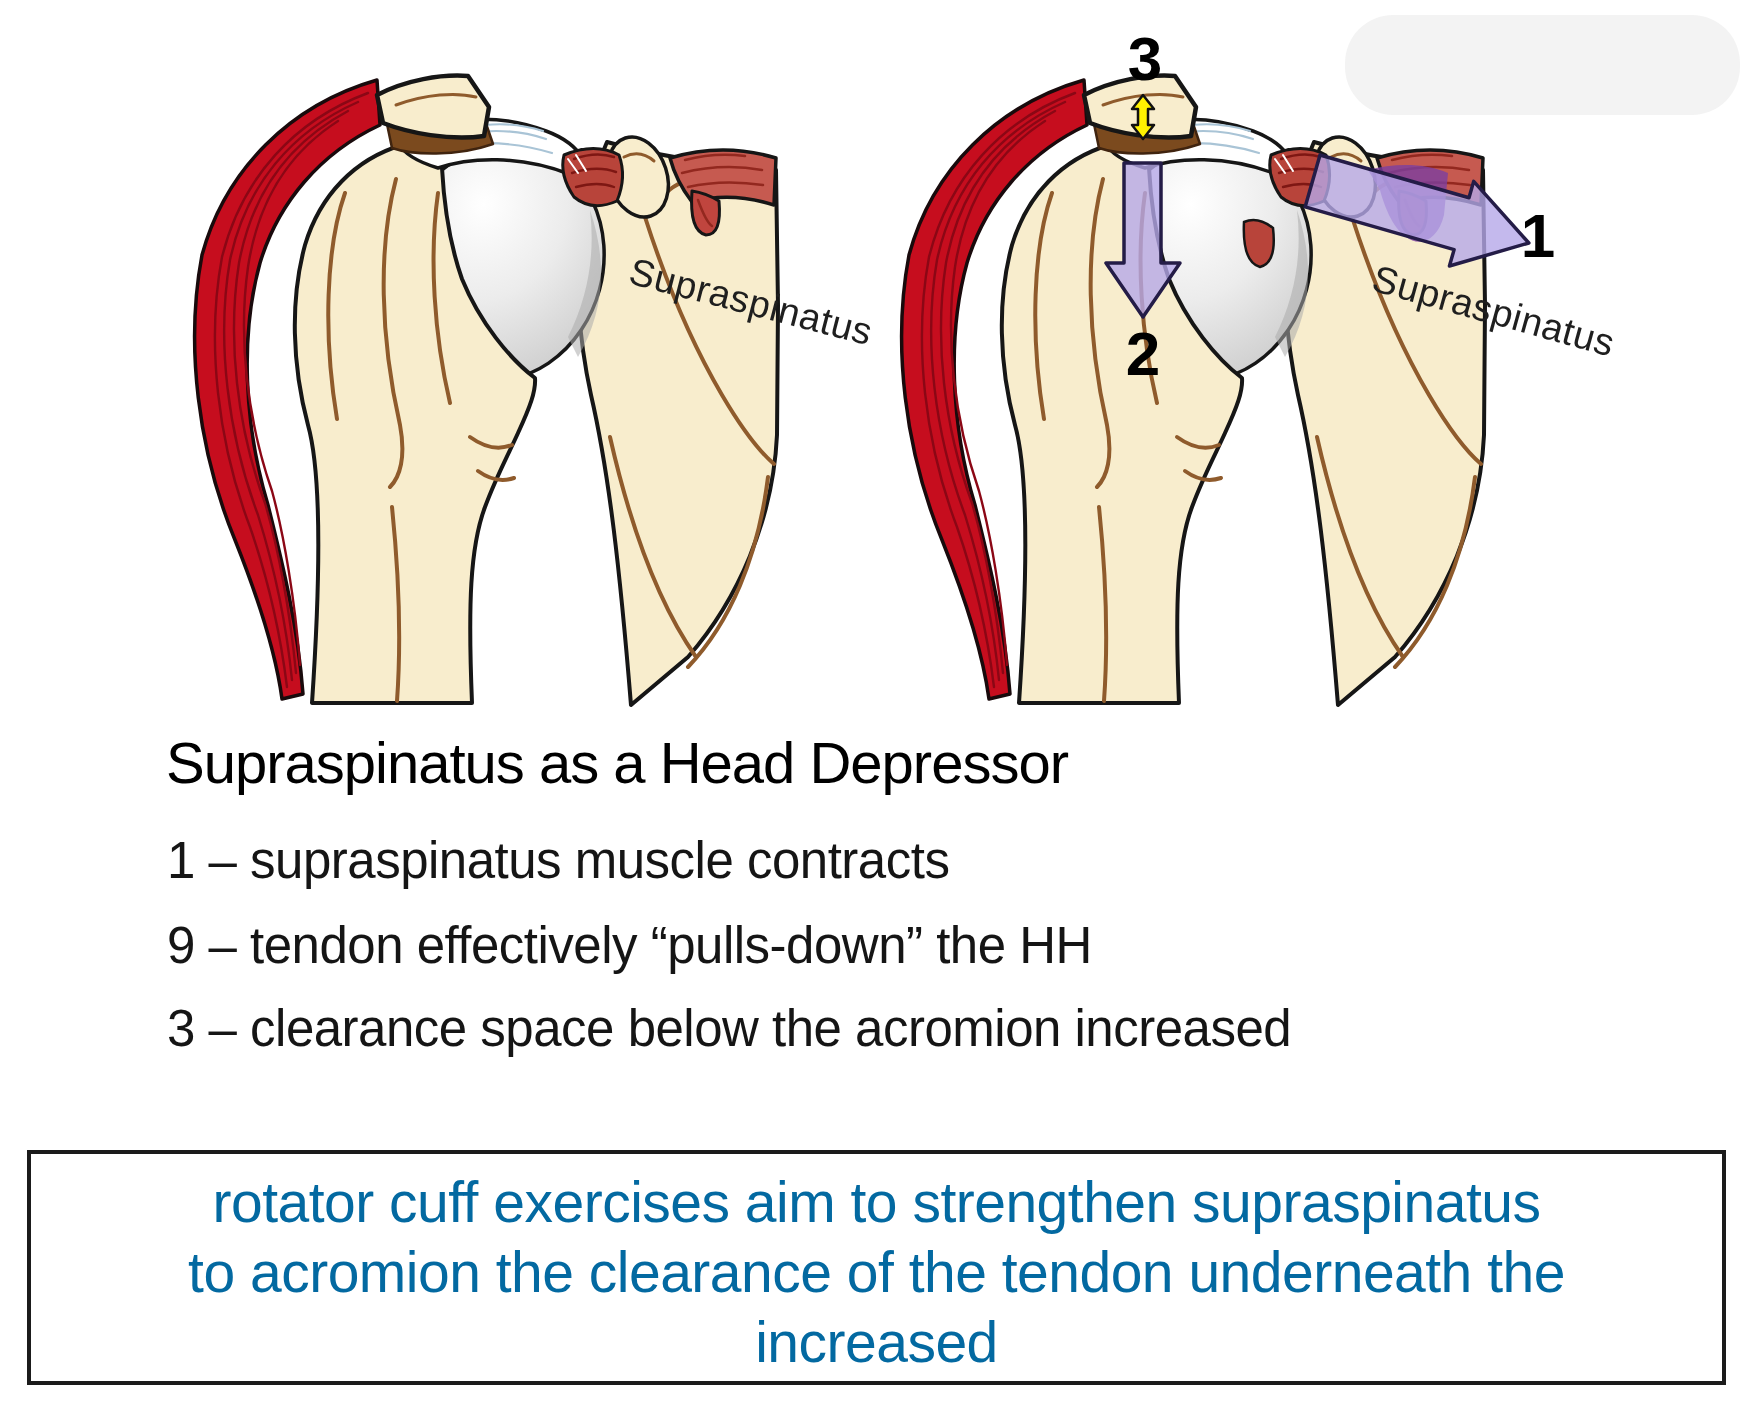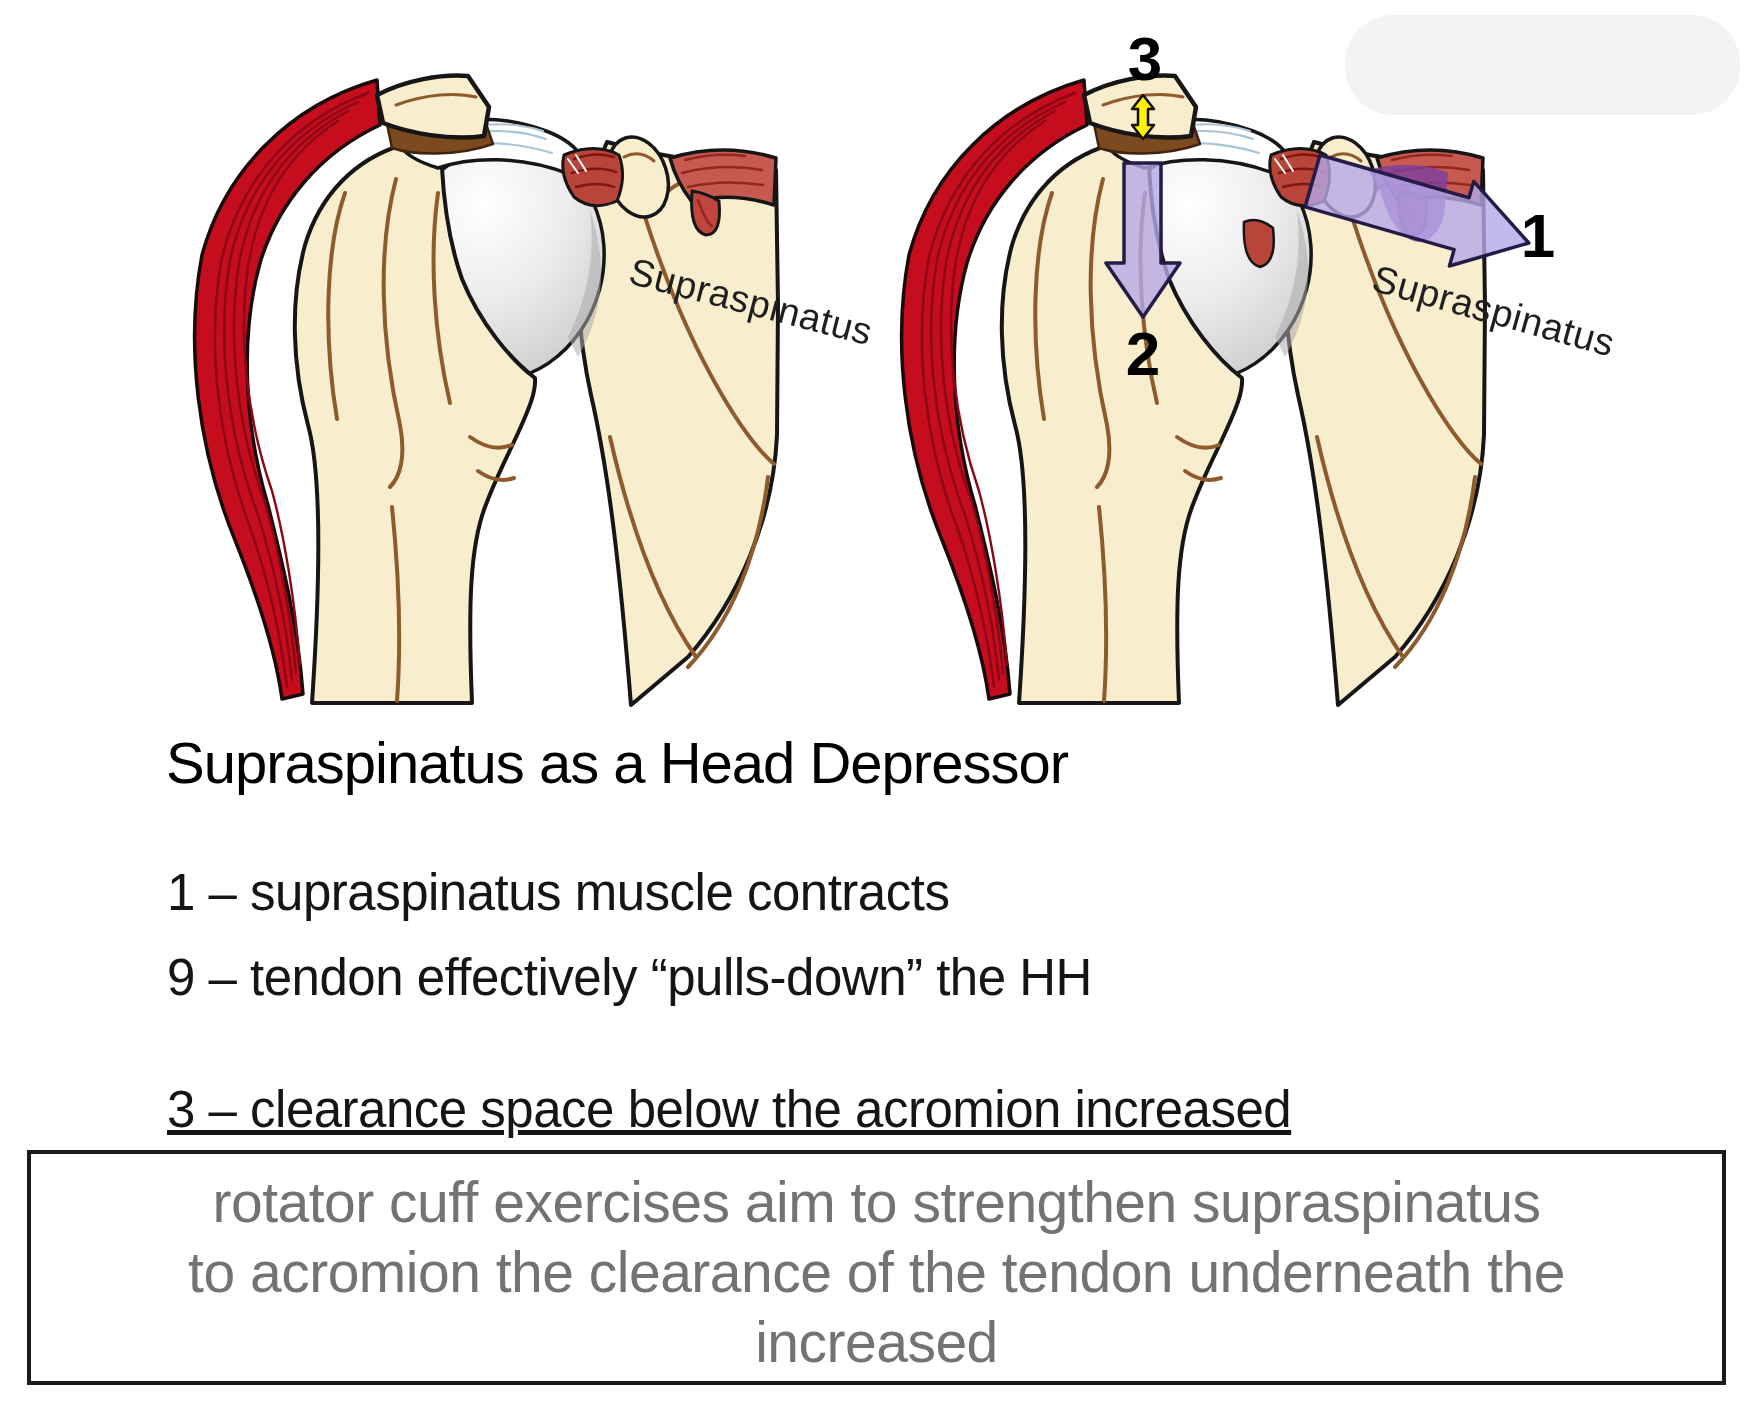--- a/index.html
+++ b/index.html
@@ -14,33 +14,32 @@
   .figure-svg { position:absolute; left:0; top:0; }
   .page-title {
     position:absolute; left:166px; top:729px;
     font-size:58px; letter-spacing:-1px; color:#000000;
     white-space:nowrap;
   }
   .step {
     position:absolute; left:167px;
     font-size:51px; letter-spacing:-0.5px; color:#151515;
     white-space:nowrap;
-    margin-top:32px;
   }
   .step-1 { top:831px; }
   .step-2 { top:916px; }
-  .step-3 { top:1048px;text-decoration:underline; }
+  .step-3 { top:999px; }
   .note-box {
     position:absolute; left:27px; top:1150px;
     width:1691px; height:214px;
     border:4px solid #1b1b1b;
     text-align:center;
     font-size:57px; line-height:70px; letter-spacing:-0.5px;
     padding-top:13px;
-    color:#737373;
+    color:#0369a1;
   }
   .note-line { white-space:nowrap; }
 </style>
 </head>
 <body>
 
 <div class="slide">
 
   <svg class="figure-svg" width="1752" height="716" viewBox="0 0 1752 716" xmlns="http://www.w3.org/2000/svg">
     <defs>

